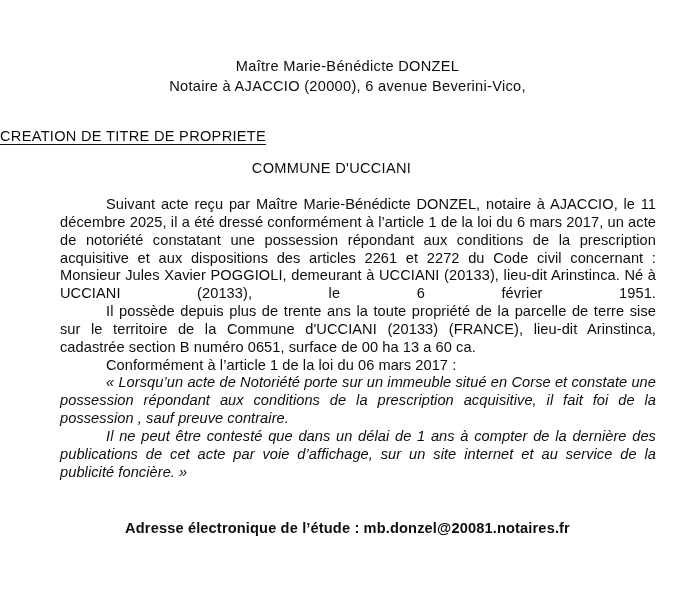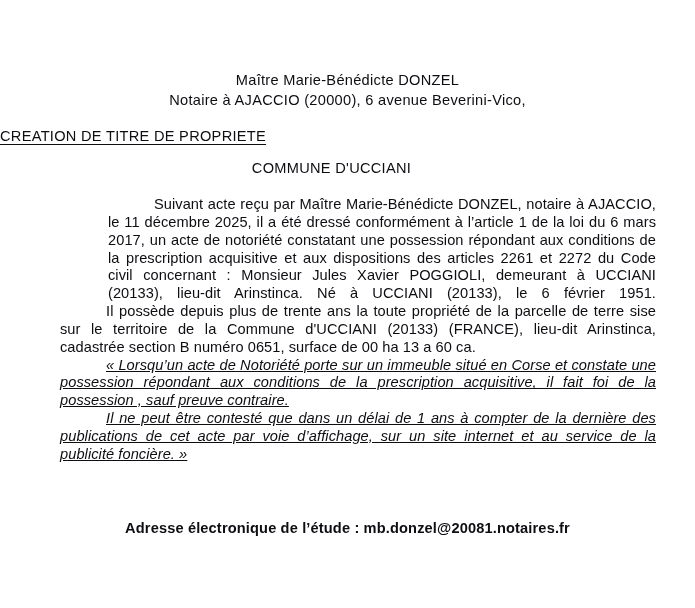--- a/index.html
+++ b/index.html
@@ -20,21 +20,21 @@
     position: relative;
     width: 695px;
     height: 608px;
     box-sizing: border-box;
   }
 
   
   .header-block {
     position: absolute;
     left: 0;
-    top: 70px;
+    top: 56px;
     width: 695px;
     text-align: center;
   }
   .header-line {
     font-size: 14.6px;
     line-height: 20px;
     letter-spacing: 0.02em;
     white-space: nowrap;
   }
 
@@ -80,26 +80,24 @@
     text-align: justify;
     text-justify: inter-word;
     margin: 0;
     letter-spacing: 0.005em;
   }
   .para.indent {
     text-indent: 46px;
   }
   .para.italic {
     font-style: italic;
-    text-decoration: underline;
   }
   
   .para.full-justify {
     text-align-last: justify;
-    margin-left: 48px;
   }
 
   .email-line {
     position: absolute;
     left: 0;
     top: 519px;
     width: 695px;
     text-align: center;
     font-size: 14.6px;
     line-height: 18px;
@@ -121,20 +119,21 @@
   <div class="doc-title"><span>CREATION DE TITRE DE PROPRIETE</span></div>
 
   <div class="commune">COMMUNE D'UCCIANI</div>
 
   <div class="body-block">
 
     <p class="para indent full-justify">Suivant acte reçu par Maître Marie-Bénédicte DONZEL, notaire à AJACCIO, le 11 décembre 2025, il a été dressé conformément à l’article 1 de la loi du 6 mars 2017, un acte de notoriété constatant une possession répondant aux conditions de la prescription acquisitive et aux dispositions des articles 2261 et 2272 du Code civil concernant : Monsieur Jules Xavier POGGIOLI, demeurant à UCCIANI (20133), lieu-dit Arinstinca. Né à UCCIANI (20133), le 6 février 1951.</p>
 
     <p class="para indent">Il possède depuis plus de trente ans la toute propriété de la parcelle de terre sise sur le territoire de la Commune d'UCCIANI (20133) (FRANCE), lieu-dit Arinstinca, cadastrée section B numéro 0651, surface de 00 ha 13 a 60 ca.</p>
 
+    <p class="para indent">Conformément à l’article 1 de la loi du 06 mars 2017 :</p>
 
     <p class="para indent italic">« Lorsqu’un acte de Notoriété porte sur un immeuble situé en Corse et constate une possession répondant aux conditions de la prescription acquisitive, il fait foi de la possession , sauf preuve contraire.</p>
 
     <p class="para indent italic">Il ne peut être contesté que dans un délai de 1 ans à compter de la dernière des publications de cet acte par voie d’affichage, sur un site internet et au service de la publicité foncière. »</p>
 
 
   </div>
 
   <div class="email-line">Adresse électronique de l’étude : mb.donzel@20081.notaires.fr</div>
 

